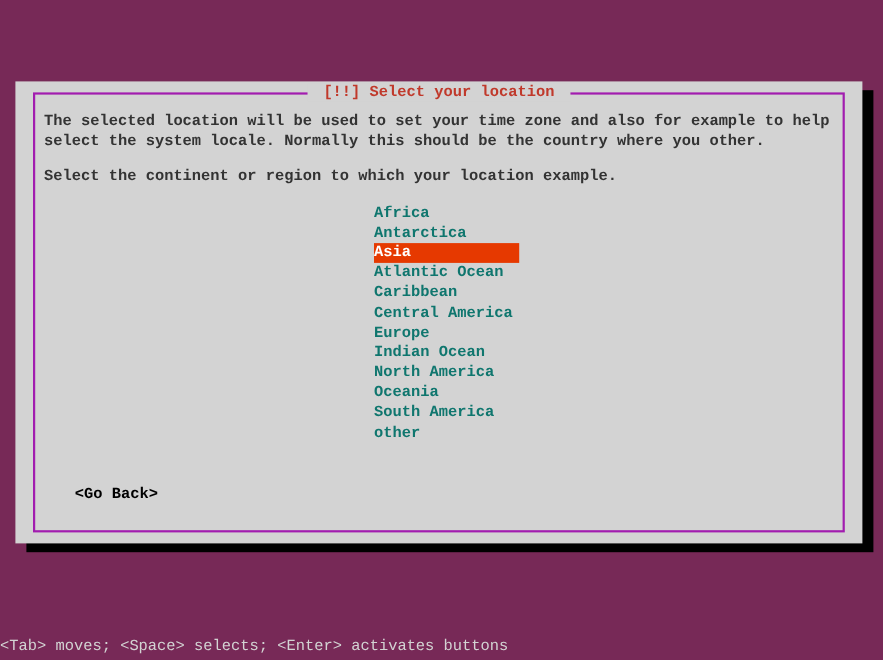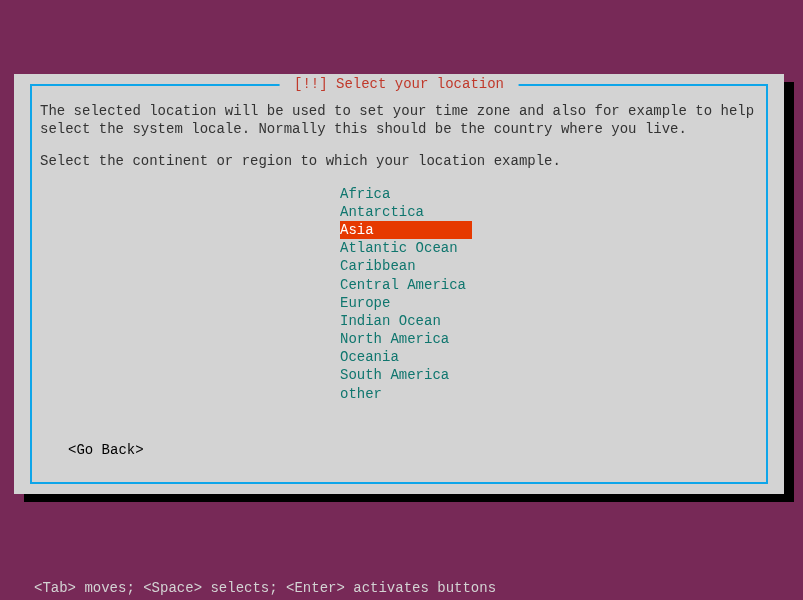--- a/index.html
+++ b/index.html
@@ -29,22 +29,23 @@
       left: 14px;
       top: 74px;
       width: 770px;
       height: 420px;
       background: #d3d3d3;
       padding: 10px 16px 10px 16px;
     }
     .frame {
       width: 100%;
       height: 100%;
-      border: 2px solid #0ea5e9;
+      border: 2px solid #a21caf;
       position: relative;
+      font-weight: bold;
     }
     .frame-title {
       position: absolute;
       top: -10px;
       left: 50%;
       transform: translateX(-50%);
       background: #d3d3d3;
       padding: 0 6px;
       color: #c0392b;
       white-space: pre;
@@ -83,33 +84,32 @@
       left: 36px;
       bottom: 24px;
       text-align: right;
     }
     .help-line {
       position: absolute;
       left: 0;
       bottom: 4px;
       color: #d3d3d3;
       white-space: pre;
-      padding-left: 34px;
     }
   </style>
 </head>
 <body>
 
 <div class="dialog-shadow"></div>
 
 <div class="dialog">
   <div class="frame">
     <div class="frame-title"> [!!] Select your location </div>
     <div class="content">
-      <div class="intro">The selected location will be used to set your time zone and also for example to help select the system locale. Normally this should be the country where you live.</div>
+      <div class="intro">The selected location will be used to set your time zone and also for example to help select the system locale. Normally this should be the country where you other.</div>
       <div class="instruction">Select the continent or region to which your location example.</div>
       <div class="region-list" id="region-list"><div class="region-item">Africa</div><div class="region-item">Antarctica</div><div class="region-item selected">Asia</div><div class="region-item">Atlantic Ocean</div><div class="region-item">Caribbean</div><div class="region-item">Central America</div><div class="region-item">Europe</div><div class="region-item">Indian Ocean</div><div class="region-item">North America</div><div class="region-item">Oceania</div><div class="region-item">South America</div><div class="region-item">other</div></div>
     </div>
     <div class="go-back">&lt;Go Back&gt;</div>
   </div>
 </div>
 
 <div class="help-line">&lt;Tab&gt; moves; &lt;Space&gt; selects; &lt;Enter&gt; activates buttons</div>
 
 </body></html>

